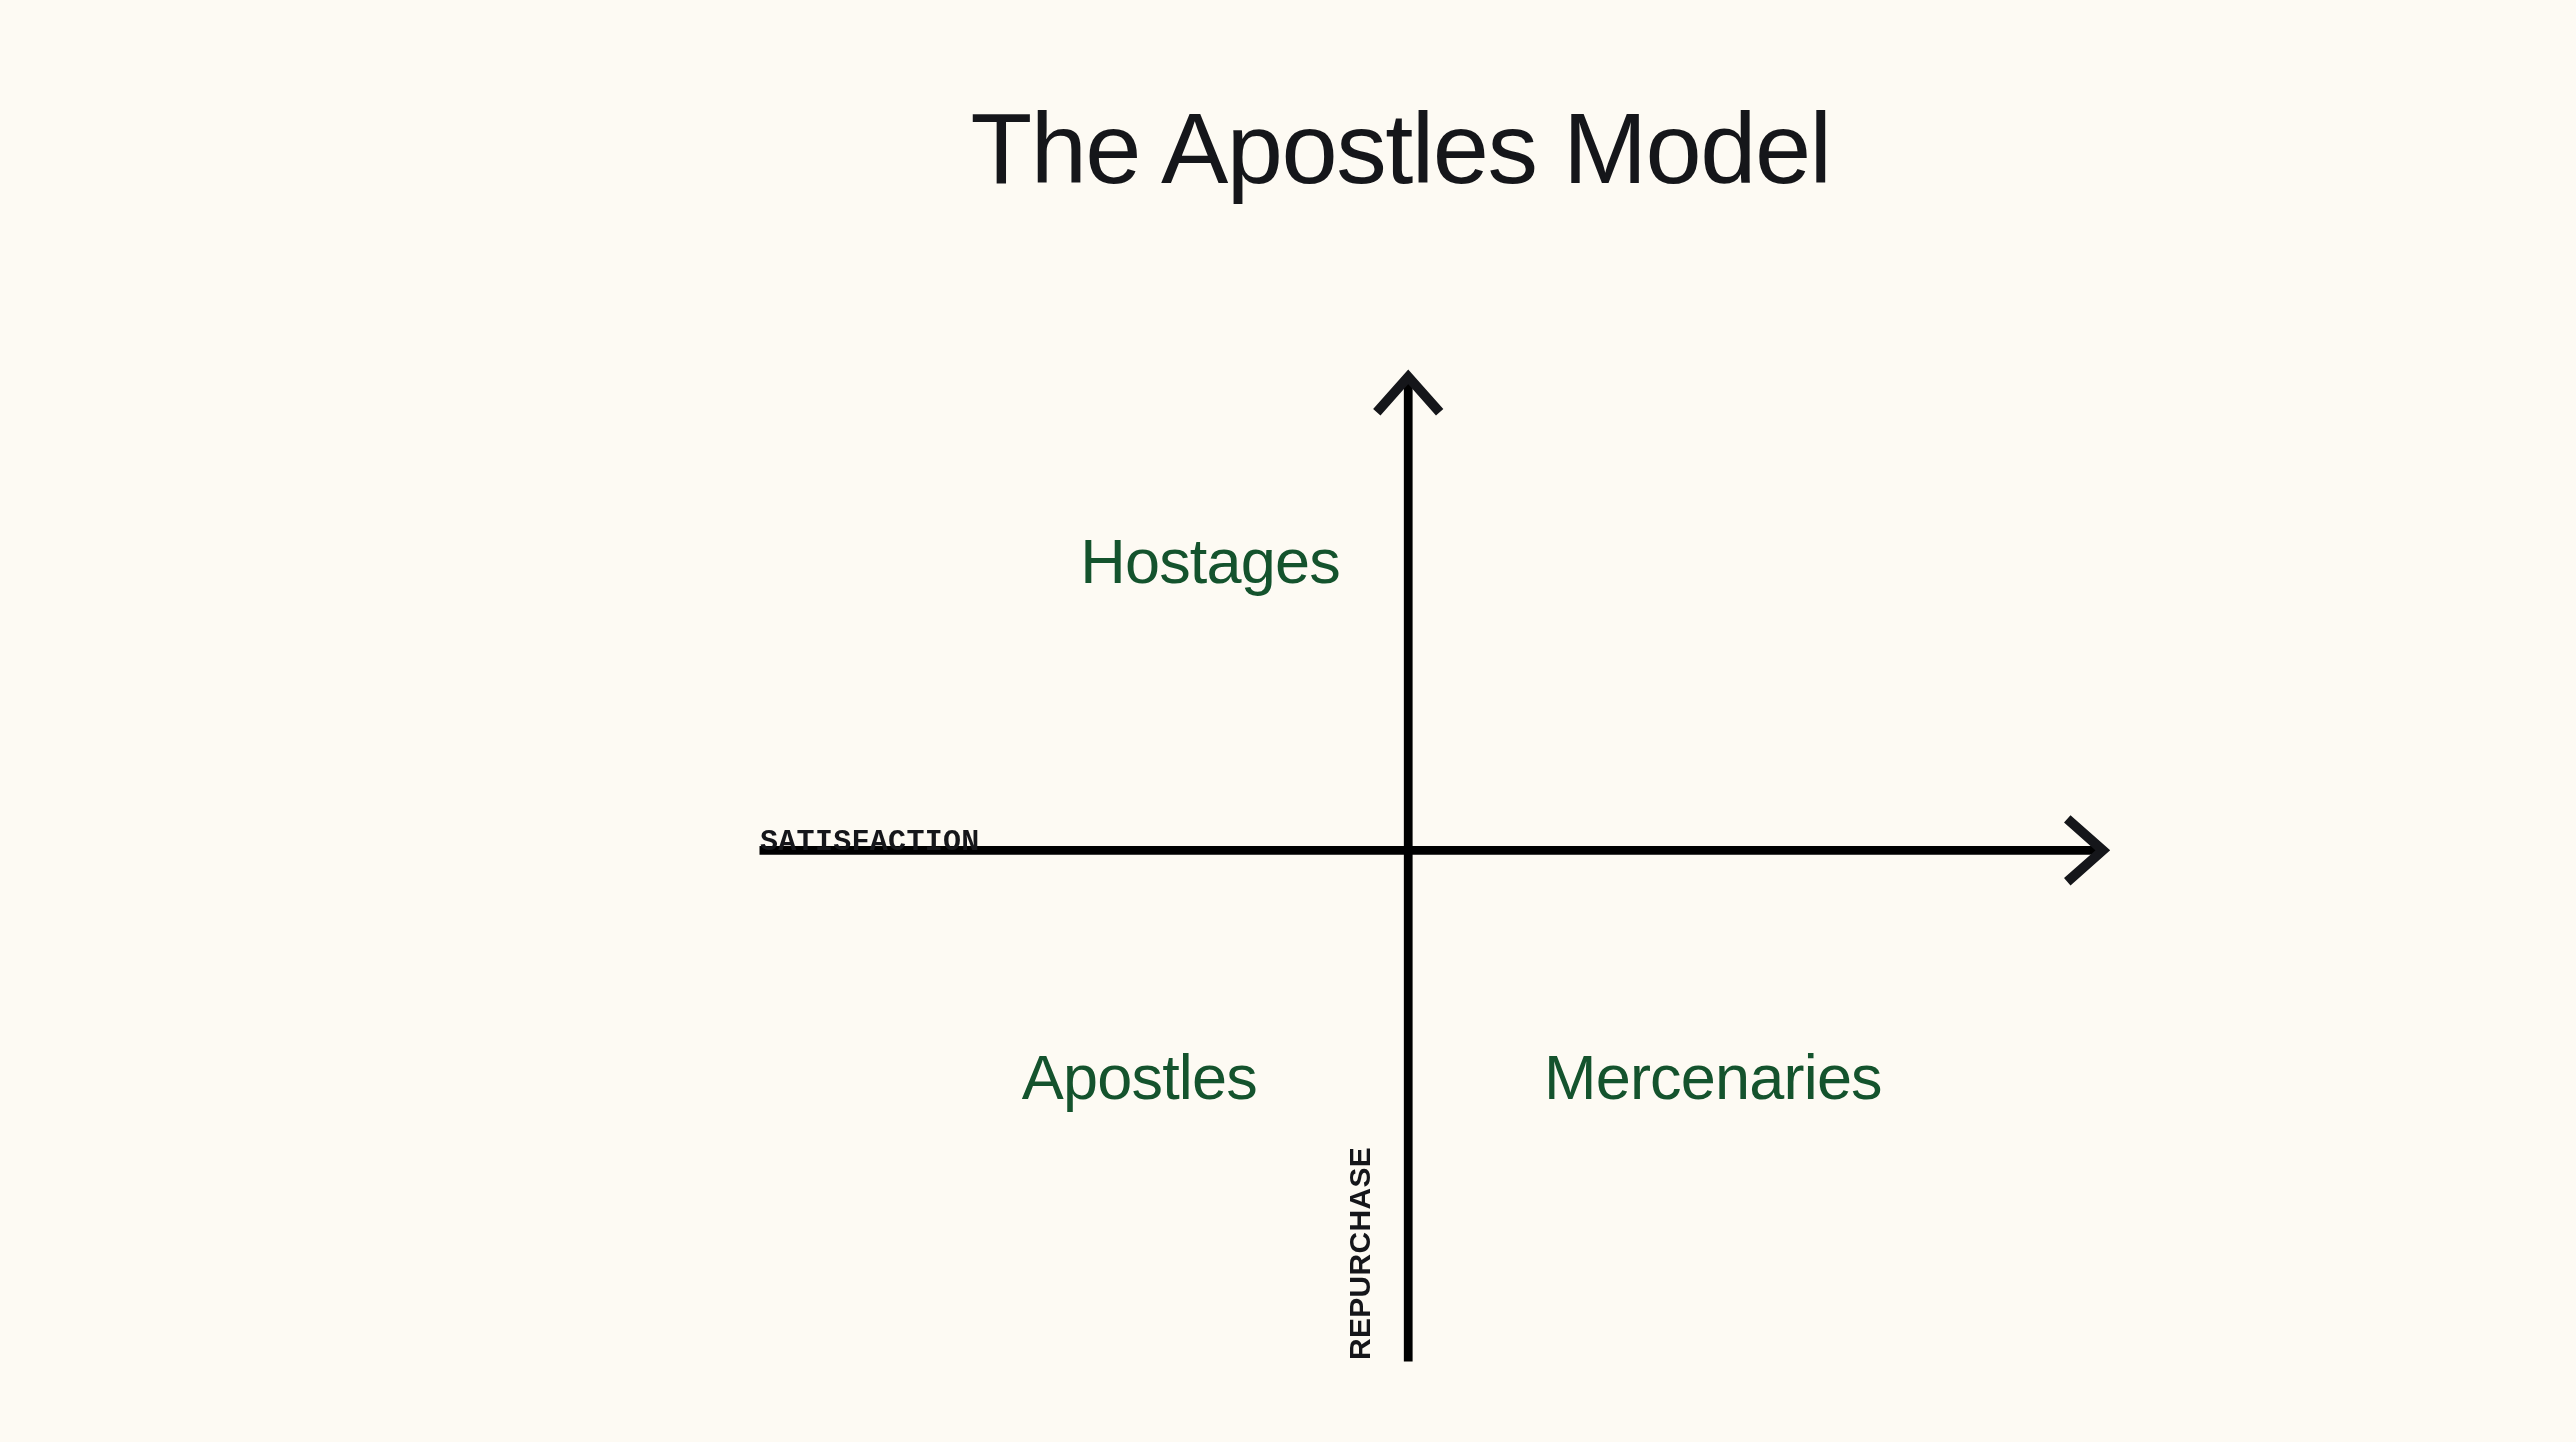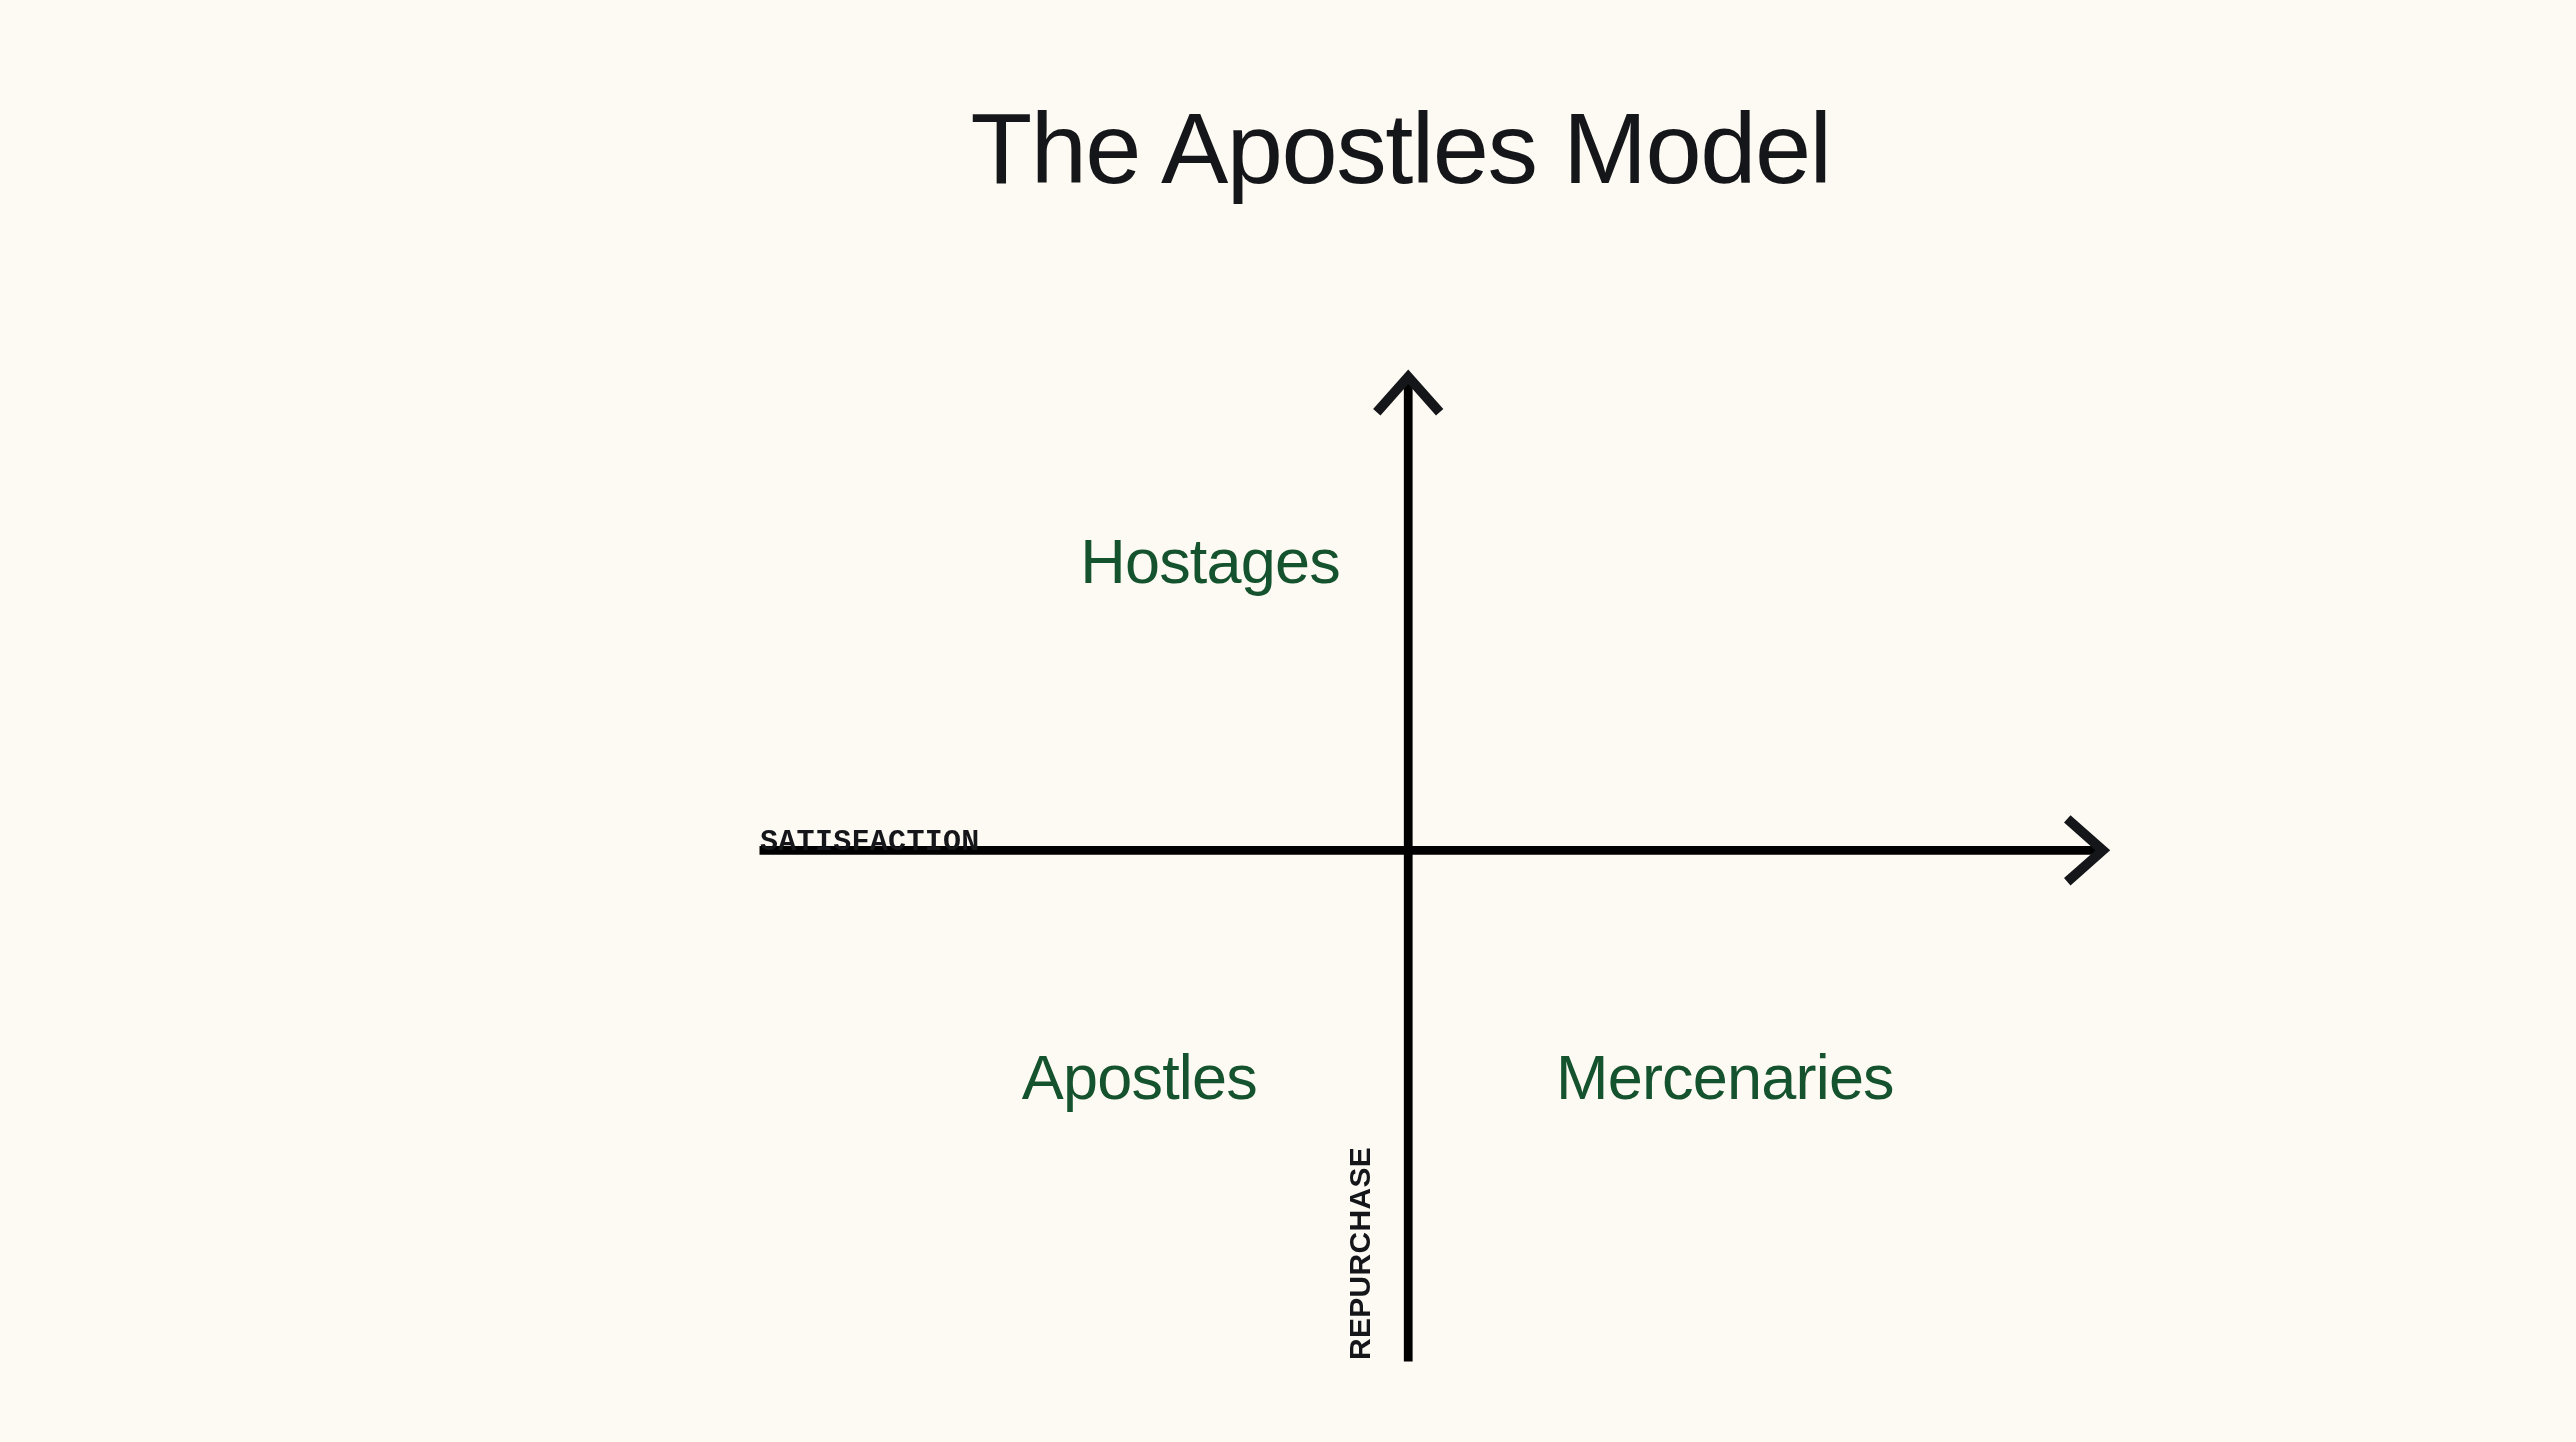--- a/index.html
+++ b/index.html
@@ -67,21 +67,20 @@
     left: 1544px;
     top: 530px;
   }
   #quad-defectors {
     right: 1544px;
     top: 1046px;
   }
   #quad-mercenaries {
     left: 1544px;
     top: 1046px;
-    margin-left: 12px;
   }
 
   
   #axis-label-x {
     position: absolute;
     left: 760px;
     top: 789px;
     font-family: Liberation Mono, monospace;
     font-size: 30px;
     font-weight: 700;

